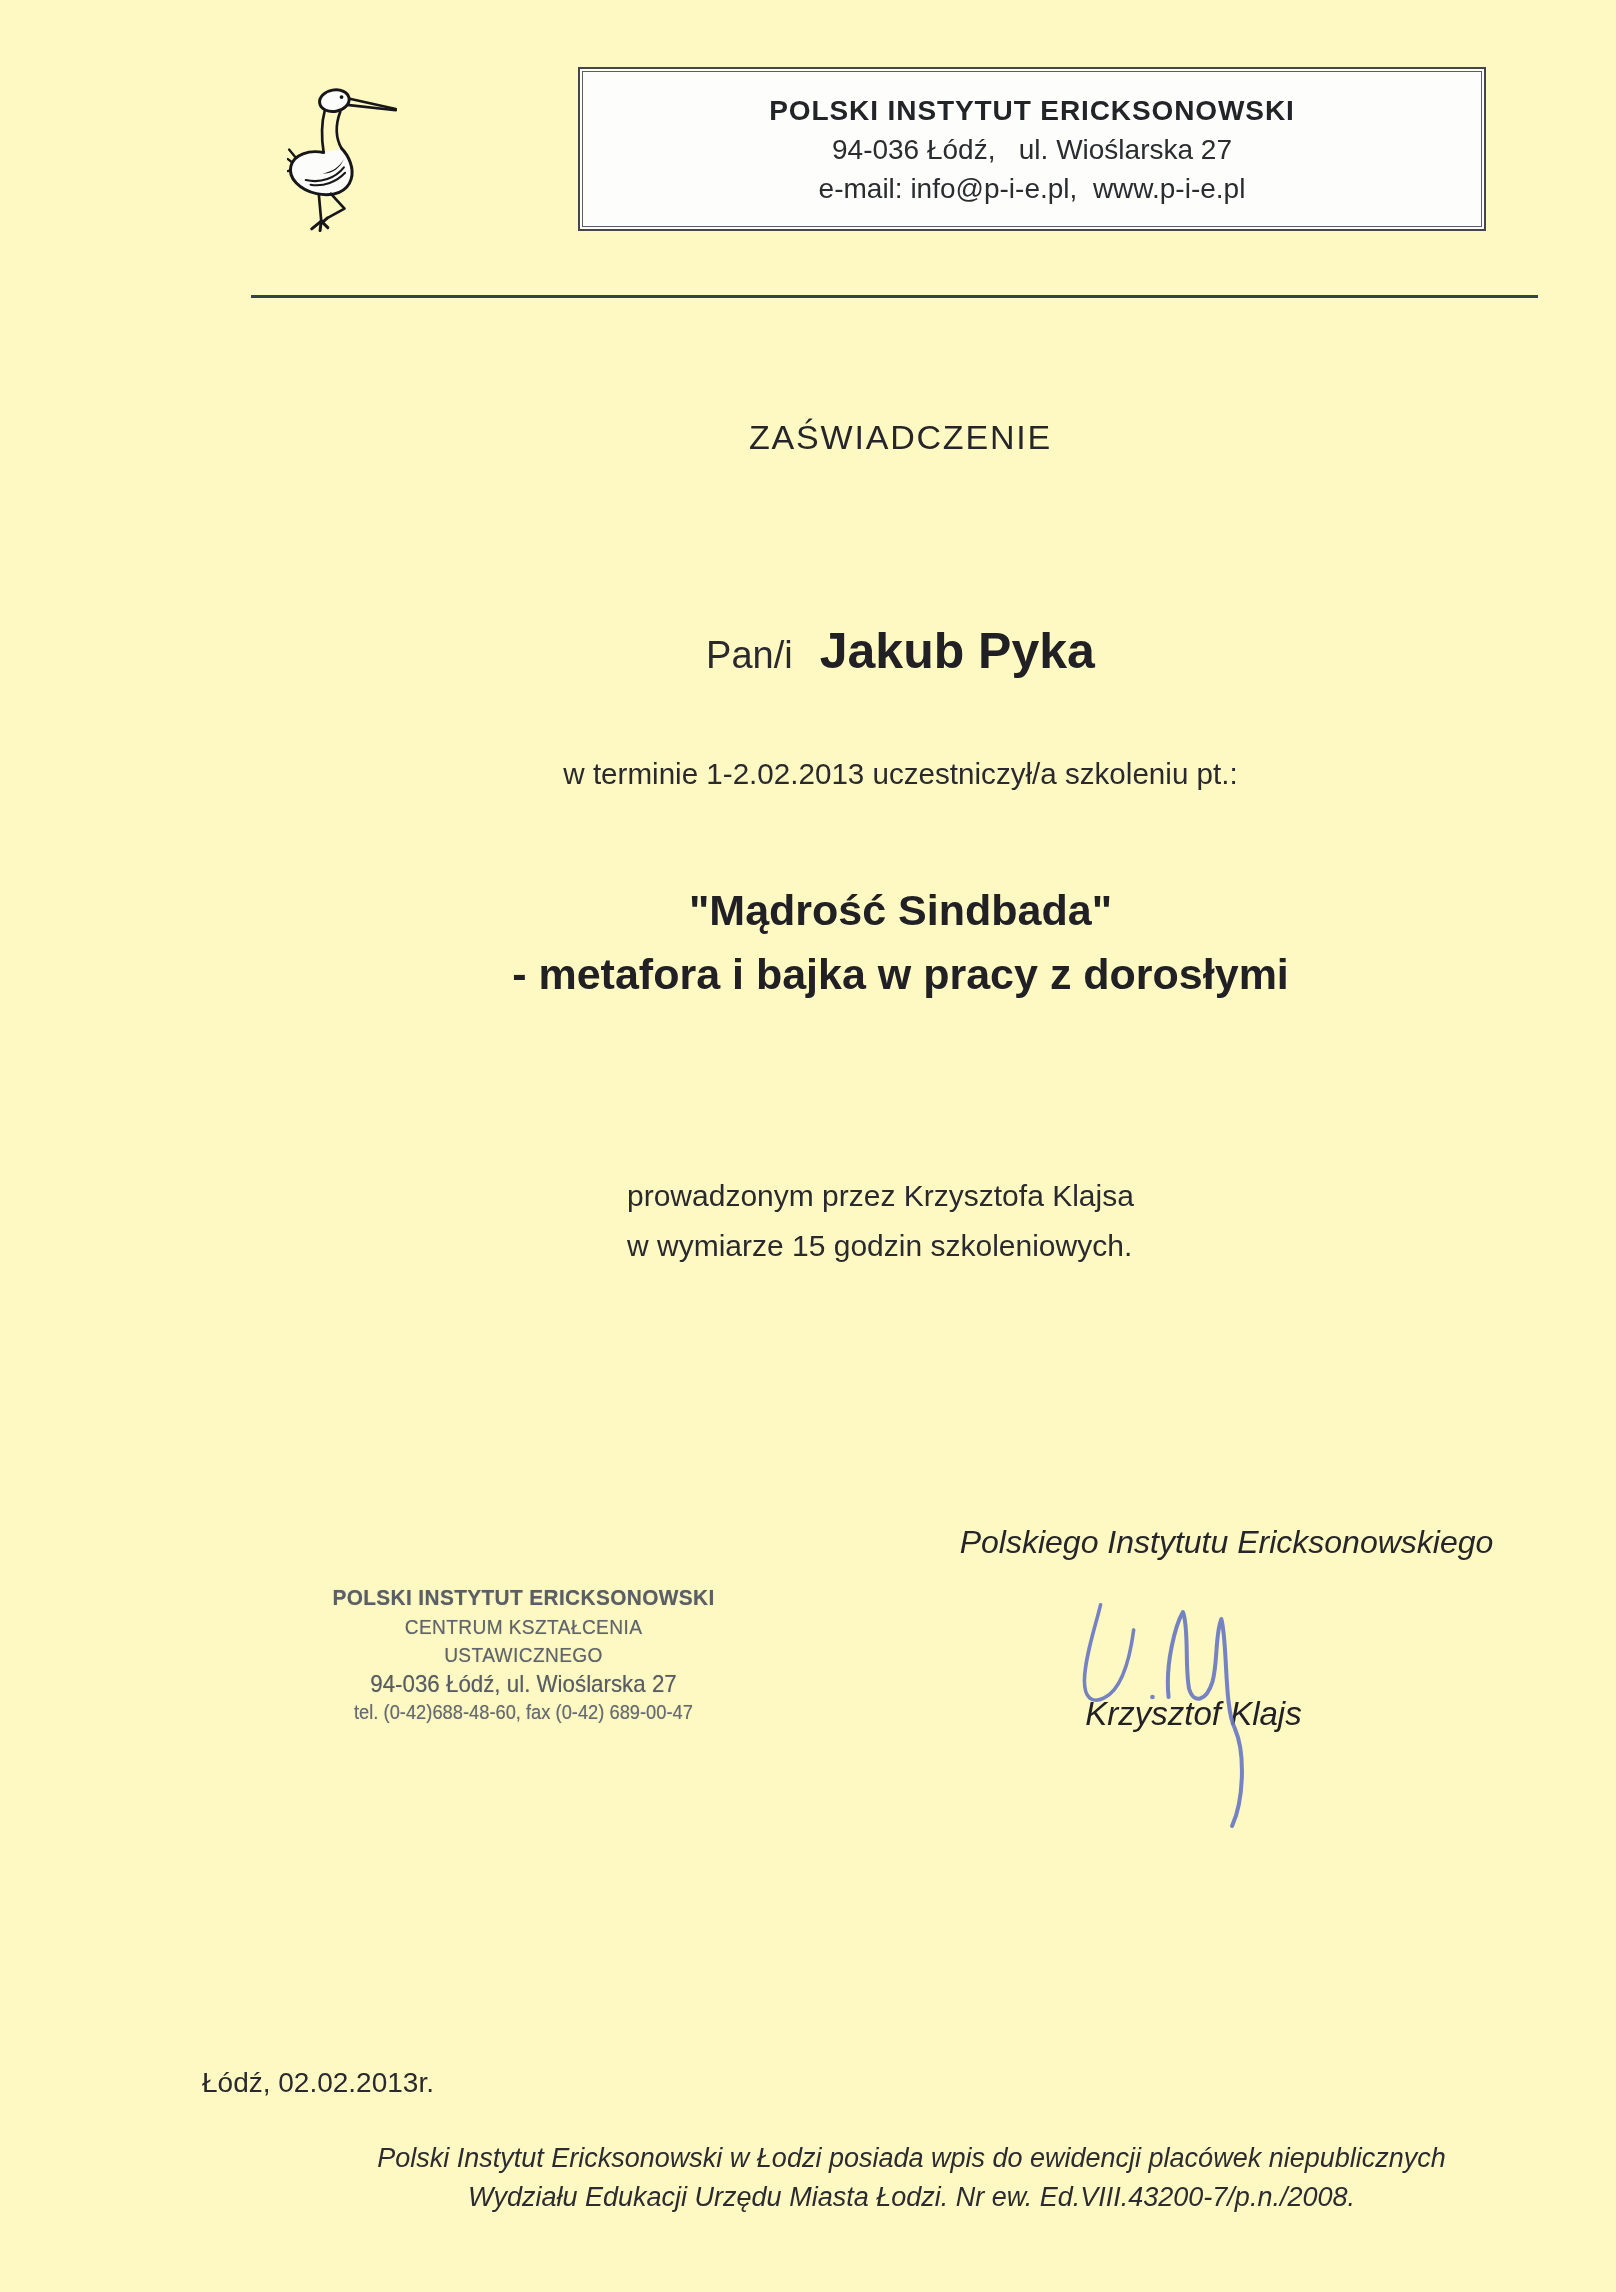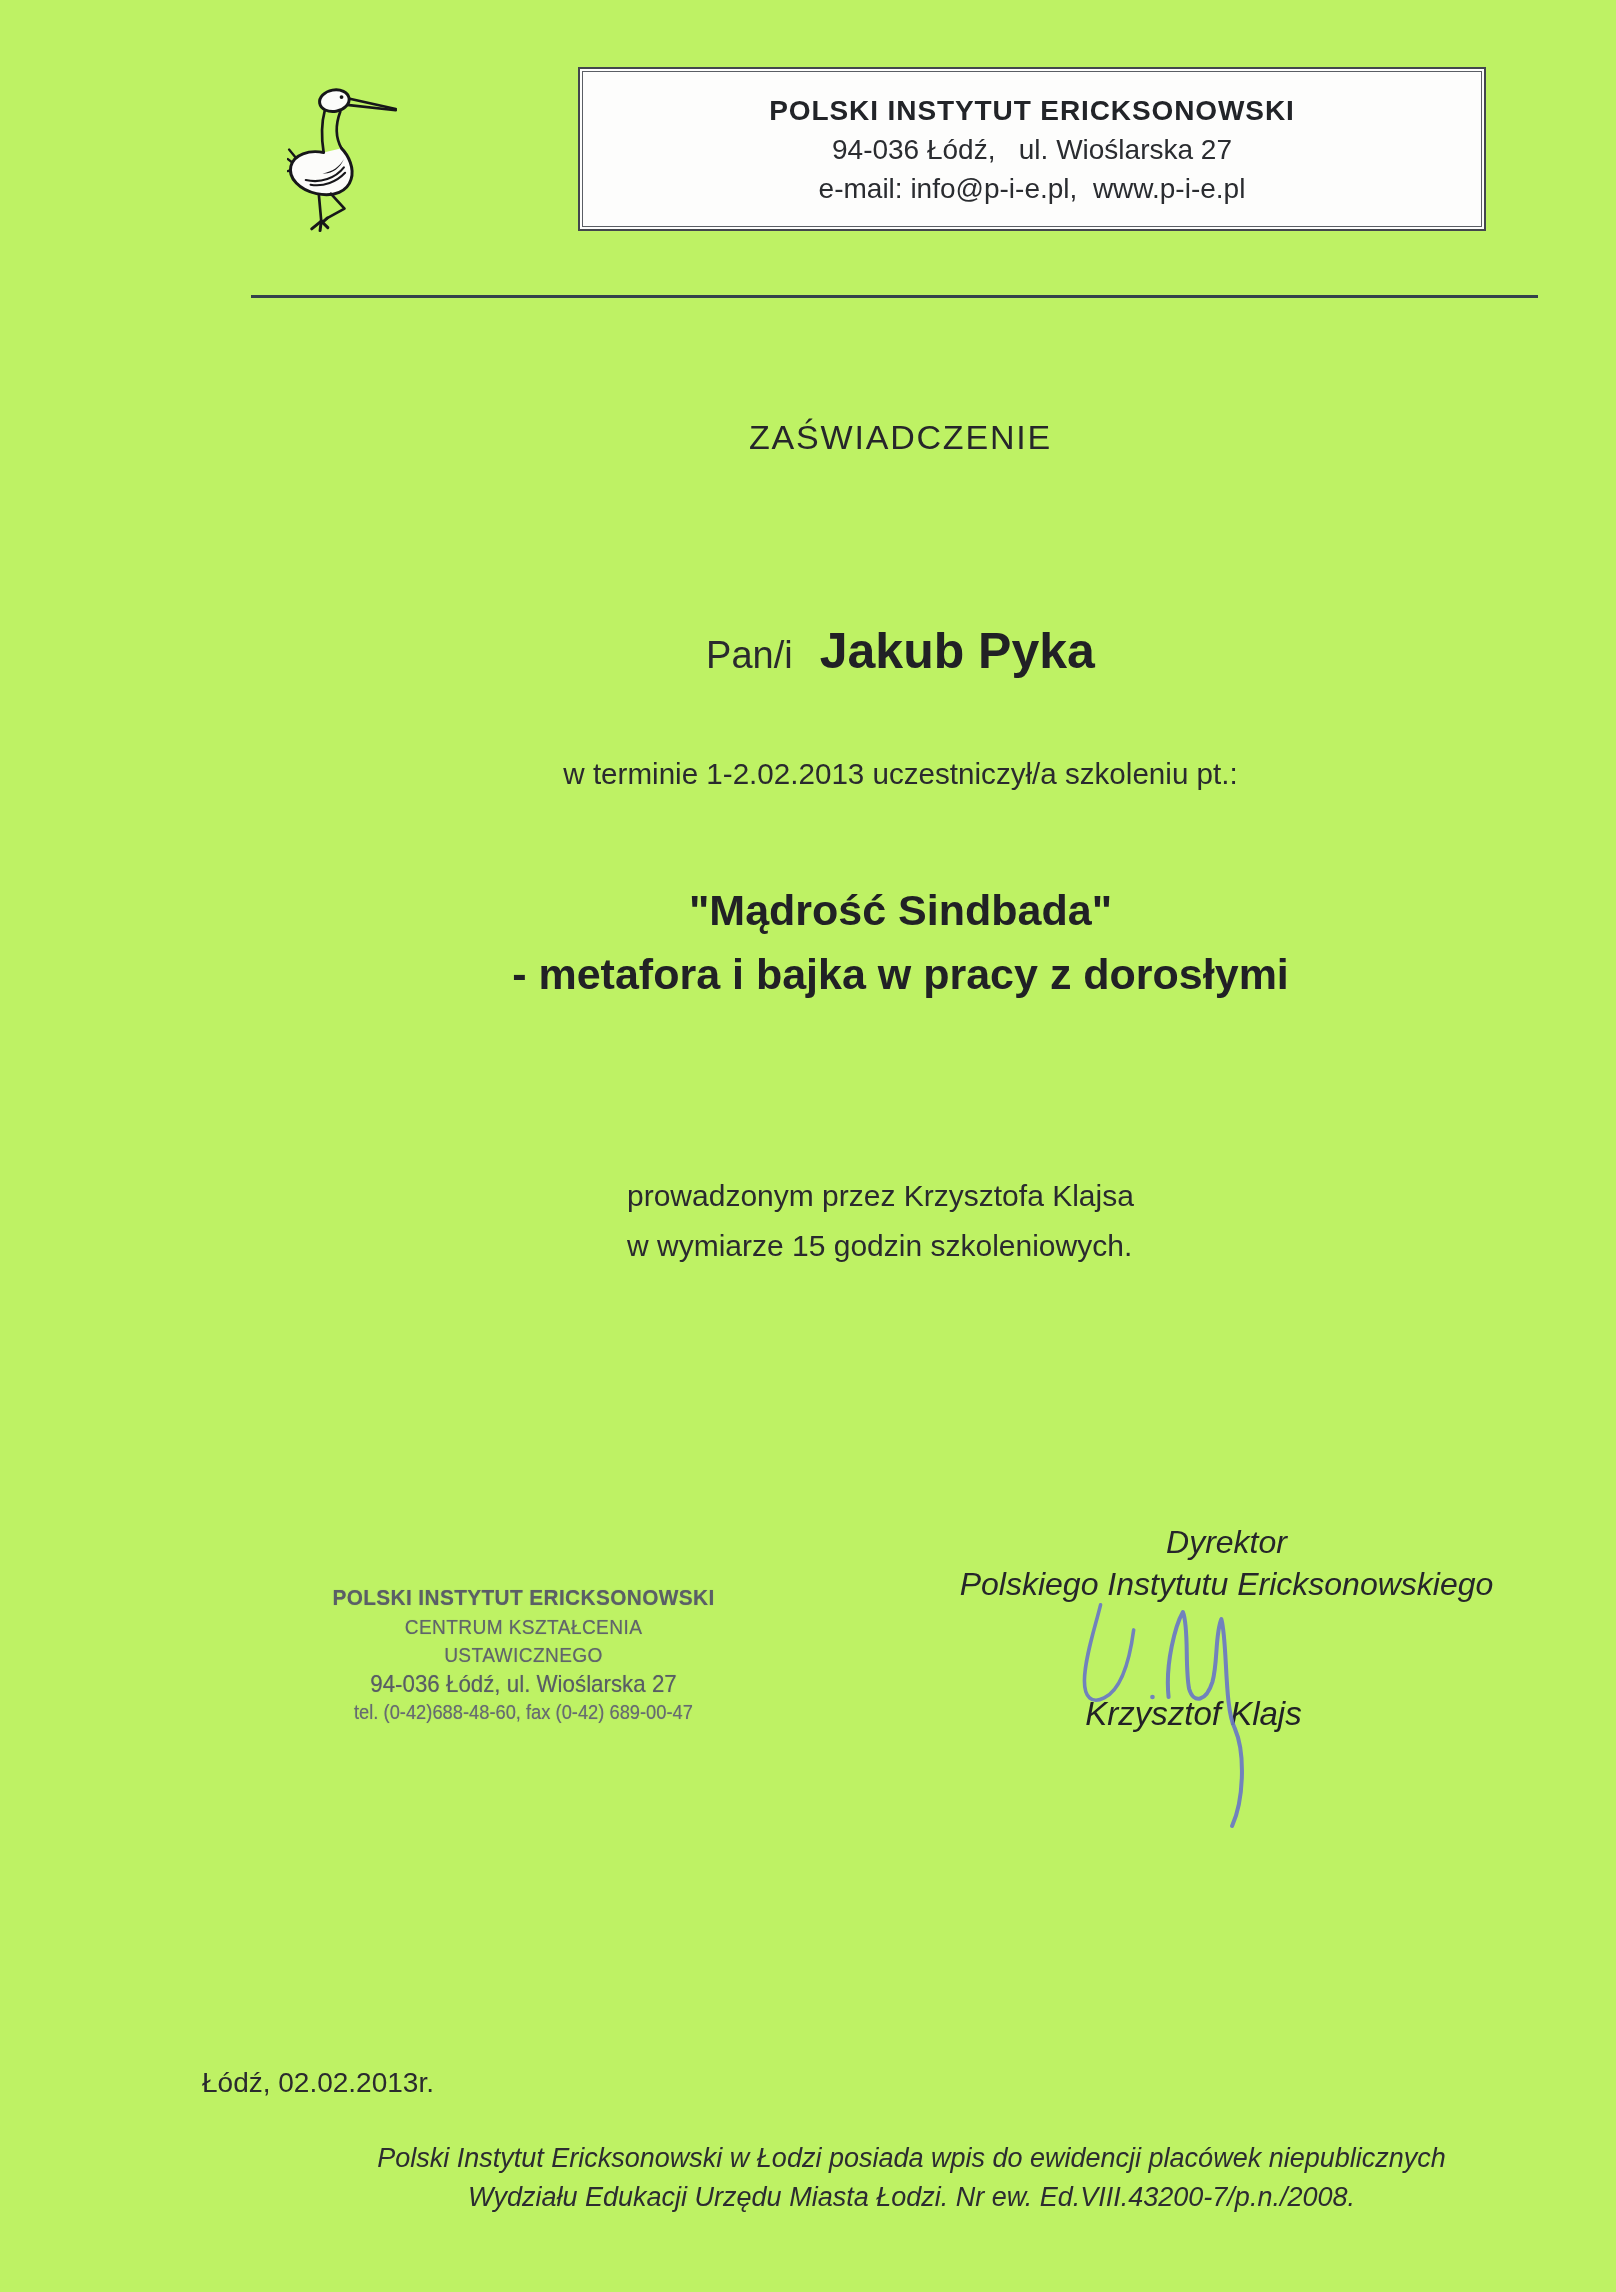--- a/index.html
+++ b/index.html
@@ -1,20 +1,20 @@
 <!DOCTYPE html>
 <html lang="pl" style="font-size:14.3px"><head>
 <meta charset="utf-8">
 <style>
   html,body{margin:0;padding:0;background:#e8e8e6;}
   .page{
     position:relative;
     width:1617px;height:2293px;
     margin:0 auto;
-    background:#bef264;
+    background:#fef9c3;
     font-family:"Liberation Sans","DejaVu Sans",sans-serif;
     color:#26262a;
     overflow:hidden;
   }
   
   .logo{position:absolute;left:287px;top:84px;width:115px;height:149px;}
   .header-box{
     position:absolute;left:578px;top:67px;width:908px;height:164px;
     border:2.7px solid #43474d;box-sizing:border-box;background:#fdfdfc;
   }
@@ -137,21 +137,20 @@
   </div>
 
   <div class="stamp">
     <div class="stamp-l1">POLSKI INSTYTUT ERICKSONOWSKI</div>
     <div class="stamp-l2">CENTRUM KSZTAŁCENIA USTAWICZNEGO</div>
     <div class="stamp-l3">94-036 Łódź, ul. Wioślarska 27</div>
     <div class="stamp-l4">tel. (0-42)688-48-60, fax (0-42) 689-00-47</div>
   </div>
 
   <div class="role-block">
-    <div>Dyrektor</div>
     <div>Polskiego Instytutu Ericksonowskiego</div>
   </div>
 
   <div class="signer-name">Krzysztof Klajs</div>
 
   <svg class="signature-svg" viewBox="0 0 310 305" fill="none" stroke="#6b79c4" stroke-width="4.5" stroke-linecap="round" stroke-linejoin="round" opacity="0.92" aria-hidden="true">
     <path d="M64 30 C58 55 46 90 46 115 C46 133 54 141 68 134 C86 125 96 96 101 58" stroke-width="4"></path>
     <circle cx="122" cy="133" r="2.6" fill="#6b79c4" stroke="none"></circle>
     <path d="M140 133 C136 95 148 52 156 38 C163 55 158 100 163 124 C168 141 182 138 189 116 C195 95 192 62 199 46 C206 72 202 145 214 168 C226 196 224 248 211 277" stroke-width="4.5"></path>
   </svg>

